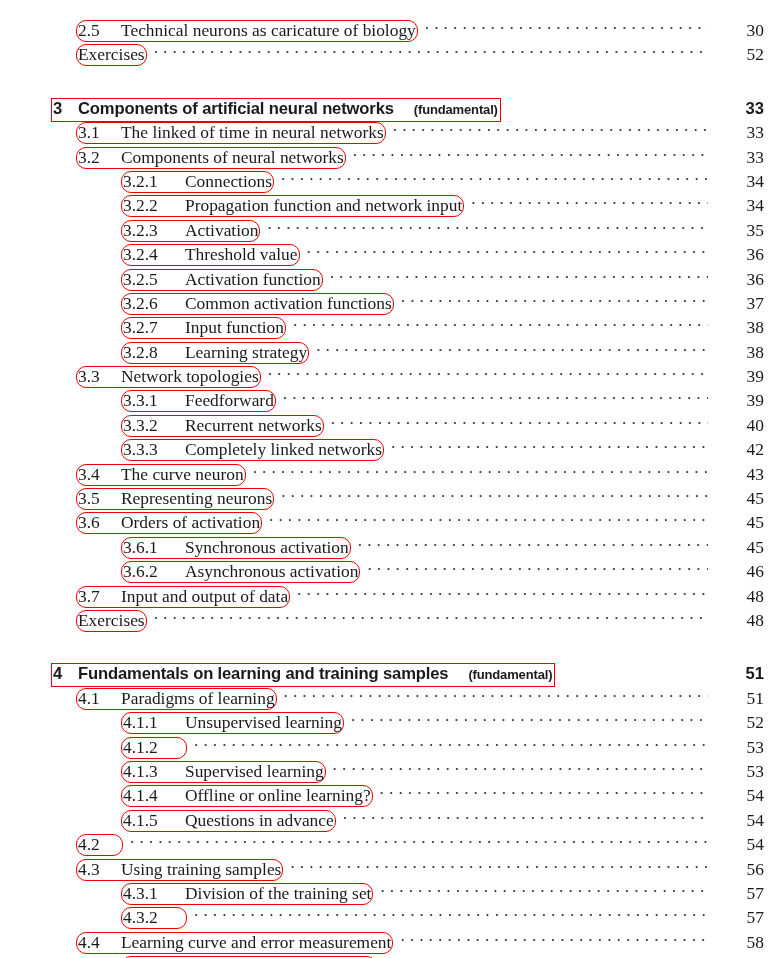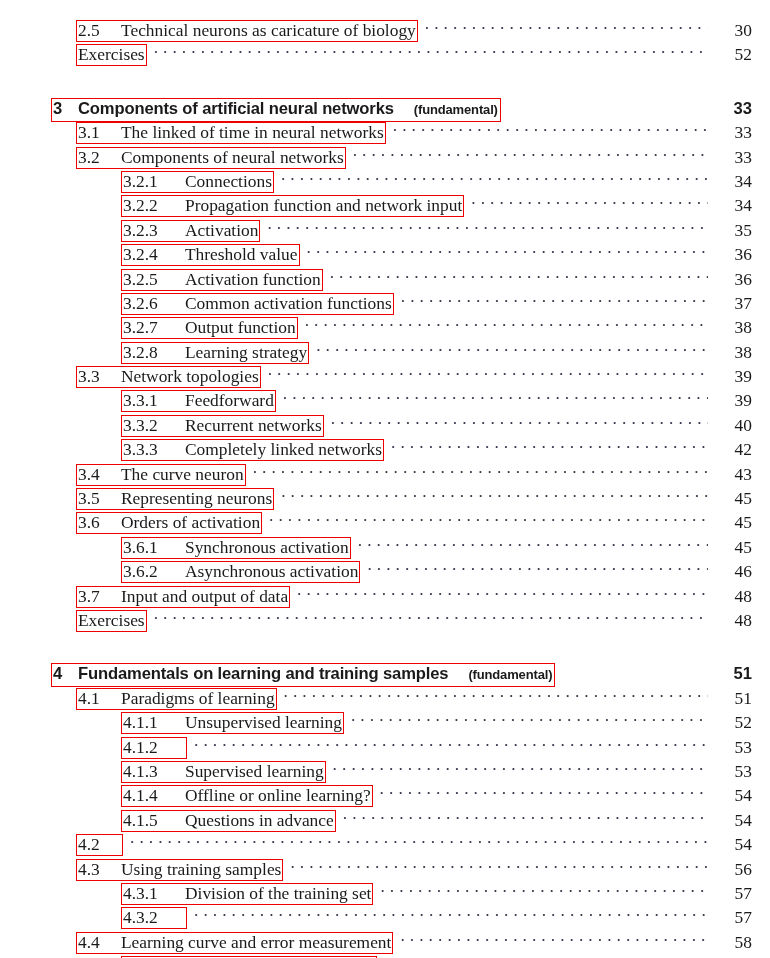--- a/index.html
+++ b/index.html
@@ -55,20 +55,21 @@
   .lvl-section .num { width: 43px; }
   .lvl-sub .num     { width: 62px; }
   .lvl-chapter .num { width: 25px; }
 
   .title { display: inline-block; text-align: center; }
 
   
   .lvl-section .boxed,
   .lvl-sub .boxed {
     font-size: 17.4px;
+    border-radius: 10px;
   }
 
   .lvl-chapter .boxed {
     font-family: "Liberation Sans", "DejaVu Sans", sans-serif;
     font-weight: bold;
     font-size: 16.6px;
     letter-spacing: -0.15px;
     line-height: 20px;
     padding: 0 2px 1px 1px;
   }
@@ -98,21 +99,21 @@
     bottom: 2px;
     white-space: nowrap;
   }
   .row.lvl-chapter .leader::before { content: ""; }
 
   
   .pg {
     width: 60px;
     flex: 0 0 60px;
     text-align: right;
-    padding-right: 18px;
+    padding-right: 6px;
     box-sizing: border-box;
     font-size: 17.4px;
   }
   .lvl-chapter .pg {
     font-family: "Liberation Sans", "DejaVu Sans", sans-serif;
     font-weight: bold;
     font-size: 16.6px;
   }
   .gap-before-big { margin-top: 29px; }
 </style>
@@ -204,21 +205,21 @@
       <span class="boxed">
         <span class="num">3.2.6</span>
         <span class="title">Common activation functions</span>
       </span>
       <span class="leader"></span>
       <span class="pg">37</span>
     </div>
     <div class="row lvl-sub">
       <span class="boxed">
         <span class="num">3.2.7</span>
-        <span class="title">Output function</span>
+        <span class="title">Input function</span>
       </span>
       <span class="leader"></span>
       <span class="pg">38</span>
     </div>
     <div class="row lvl-sub">
       <span class="boxed">
         <span class="num">3.2.8</span>
         <span class="title">Learning strategy</span>
       </span>
       <span class="leader"></span>

